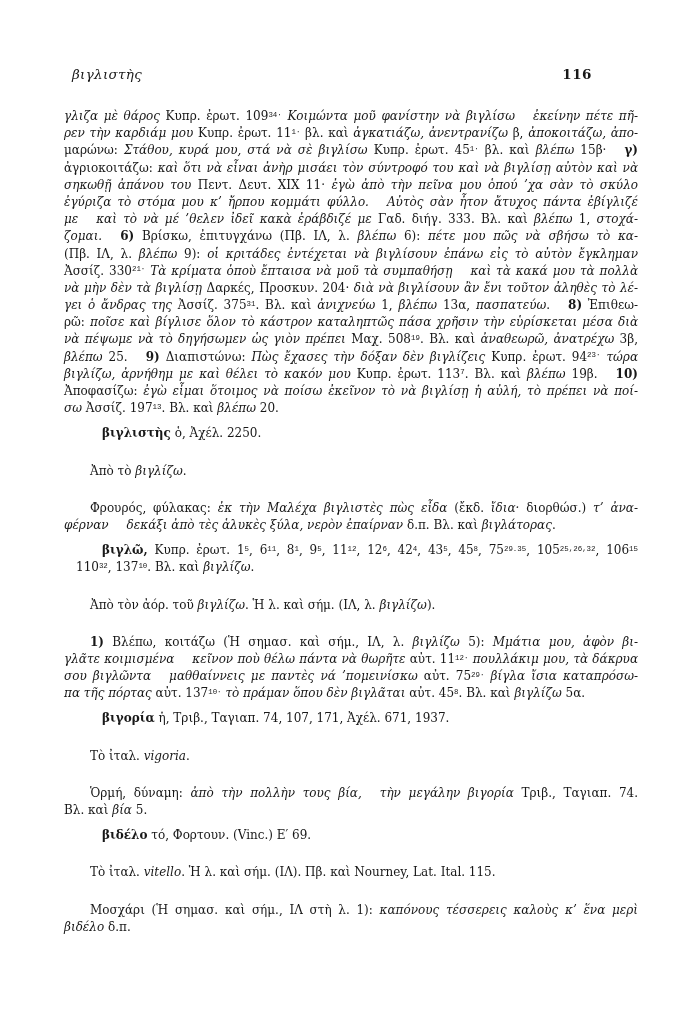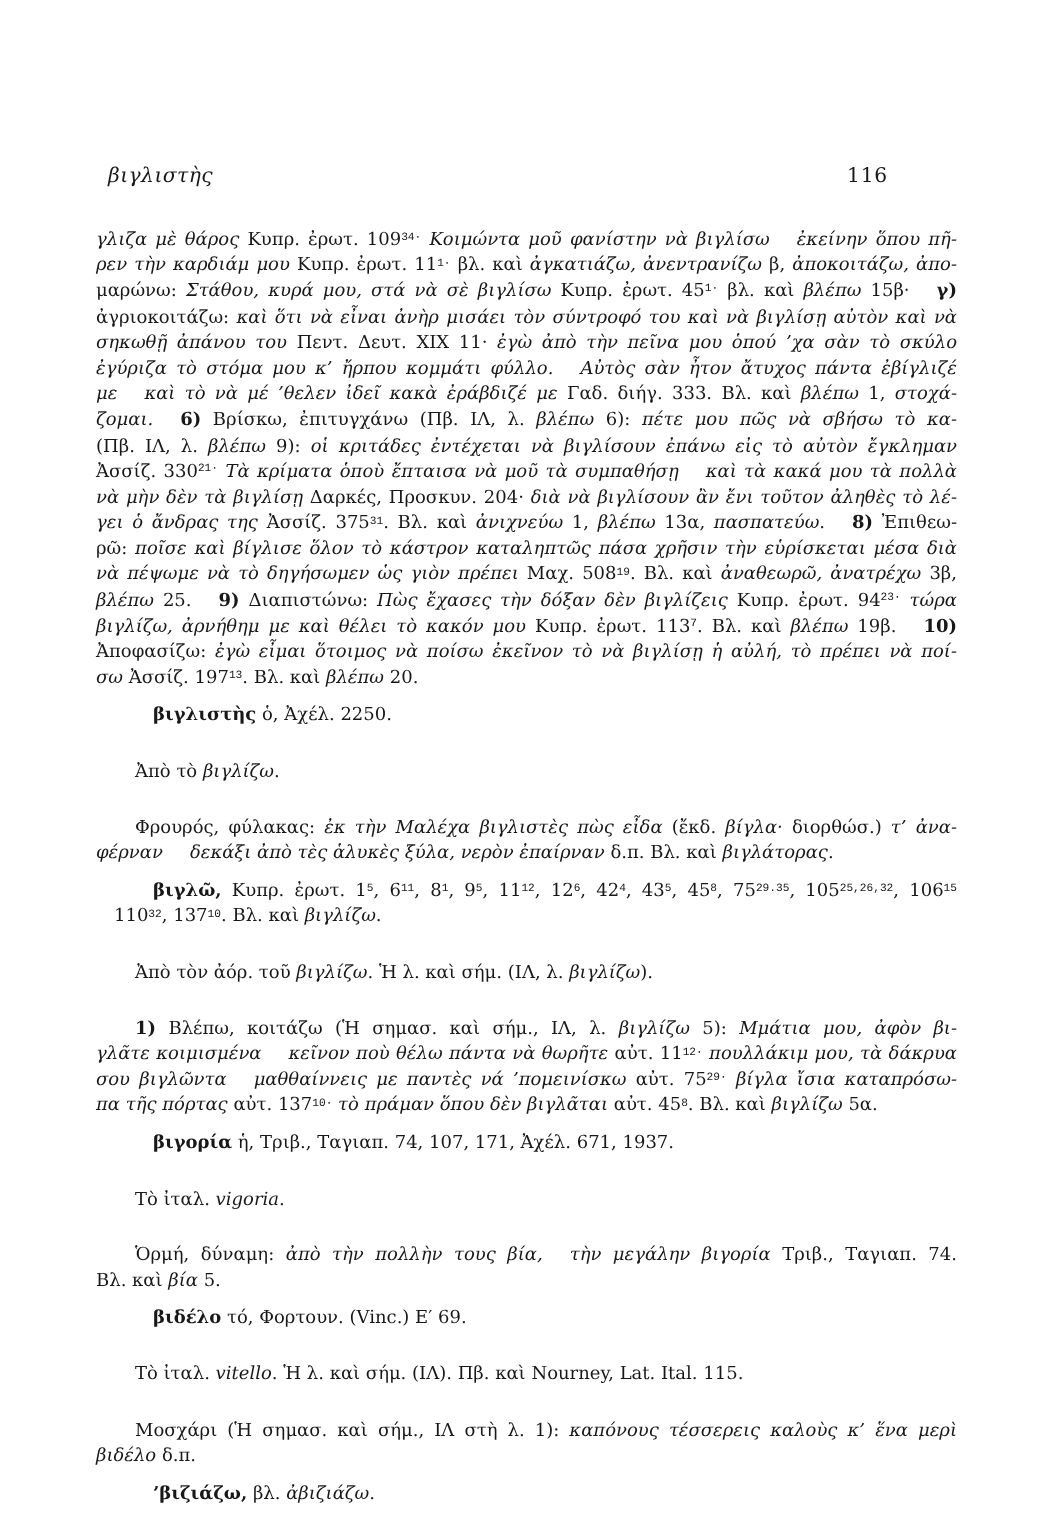--- a/index.html
+++ b/index.html
@@ -9,38 +9,38 @@
     font-family: "DejaVu Serif", "Liberation Serif", serif;
     color: #181818;
     -webkit-font-smoothing: antialiased;
   }
   .page {
     position: relative;
     width: 698px; height: 1024px;
     background: #ffffff;
     overflow: hidden;
     box-sizing: border-box;
-    padding: 108px 0 0 64px;
+    padding: 65px 0 0 64px;
   }
   .running-header {
     position: relative;
     width: 574px;
     height: 18px;
     font-size: 13.5px;
     line-height: 18px;
   }
   .running-header .hw {
     font-style: italic;
     letter-spacing: 0.3px;
     padding-left: 8px;
   }
   .running-header .pn {
     position: absolute;
     right: 46px; top: 0;
-    font-weight: 400;
+    font-weight: 700;
     font-style: normal;
     letter-spacing: 0.5px;
   }
   .textbody {
     margin-top: 25px;
     width: 574px;
     font-size: 12px;
     letter-spacing: 0;
   }
   .block { margin: 0; }
@@ -72,21 +72,21 @@
 </head>
 <body>
 
 <div class="page">
   <div class="running-header">
     <span class="hw">βιγλιστὴς</span>
     <span class="pn">116</span>
   </div>
   <div class="textbody" id="textbody">
       <div class="block">
-        <div class="line just"><i>γλιζα μὲ θάρος</i> Κυπρ. ἐρωτ. 109<sup>34·</sup> <i>Κοιμώντα μοῦ φανίστην νὰ βιγλίσω</i><span class="gap"></span><i>ἐκείνην ὅπου πῆ-</i></div>
+        <div class="line just"><i>γλιζα μὲ θάρος</i> Κυπρ. ἐρωτ. 109<sup>34·</sup> <i>Κοιμώντα μοῦ φανίστην νὰ βιγλίσω</i><span class="gap"></span><i>ἐκείνην πέτε πῆ-</i></div>
         <div class="line just"><i>ρεν τὴν καρδιάμ μου</i> Κυπρ. ἐρωτ. 11<sup>1·</sup> βλ. καὶ <i>ἀγκατιάζω, ἀνεντρανίζω</i> β, <i>ἀποκοιτάζω, ἀπο-</i></div>
         <div class="line just">μαρώνω: <i>Στάθου, κυρά μου, στά νὰ σὲ βιγλίσω</i> Κυπρ. ἐρωτ. 45<sup>1·</sup> βλ. καὶ <i>βλέπω</i> 15β·<span class="gap"></span><b>γ)</b></div>
         <div class="line just">ἀγριοκοιτάζω: <i>καὶ ὅτι νὰ εἶναι ἀνὴρ μισάει τὸν σύντροφό του καὶ νὰ βιγλίσῃ αὐτὸν καὶ νὰ</i></div>
         <div class="line just"><i>σηκωθῇ ἀπάνου του</i> Πεντ. Δευτ. XIX 11· <i>ἐγὼ ἀπὸ τὴν πεῖνα μου ὁπού ’χα σὰν τὸ σκύλο</i></div>
         <div class="line just"><i>ἐγύριζα τὸ στόμα μου κ’ ἤρπου κομμάτι φύλλο.</i><span class="gap"></span><i>Αὐτὸς σὰν ἦτον ἄτυχος πάντα ἐβίγλιζέ</i></div>
         <div class="line just"><i>με</i><span class="gap"></span><i>καὶ τὸ νὰ μέ ’θελεν ἰδεῖ κακὰ ἐράβδιζέ με</i> Γαδ. διήγ. 333. Βλ. καὶ <i>βλέπω</i> 1, <i>στοχά-</i></div>
         <div class="line just"><i>ζομαι.</i><span class="gap"></span><b>6)</b> Βρίσκω, ἐπιτυγχάνω (Πβ. ΙΛ, λ. <i>βλέπω</i> 6): <i>πέτε μου πῶς νὰ σβήσω τὸ κα-</i></div>
         <div class="line just">(Πβ. ΙΛ, λ. <i>βλέπω</i> 9): <i>οἱ κριτάδες ἐντέχεται νὰ βιγλίσουν ἐπάνω εἰς τὸ αὐτὸν ἔγκλημαν</i></div>
         <div class="line just">Ἀσσίζ. 330<sup>21·</sup> <i>Τὰ κρίματα ὁποὺ ἔπταισα νὰ μοῦ τὰ συμπαθήσῃ</i><span class="gap"></span><i>καὶ τὰ κακά μου τὰ πολλὰ</i></div>
         <div class="line just"><i>νὰ μὴν δὲν τὰ βιγλίσῃ</i> Δαρκές, Προσκυν. 204· <i>διὰ νὰ βιγλίσουν ἂν ἔνι τοῦτον ἀληθὲς τὸ λέ-</i></div>
@@ -98,21 +98,21 @@
         <div class="line just">Ἀποφασίζω: <i>ἐγὼ εἶμαι ὅτοιμος νὰ ποίσω ἐκεῖνον τὸ νὰ βιγλίσῃ ἡ αὐλή, τὸ πρέπει νὰ ποί-</i></div>
         <div class="line"><i>σω</i> Ἀσσίζ. 197<sup>13</sup>. Βλ. καὶ <i>βλέπω</i> 20.</div>
       </div>
       <div class="block m-entry">
         <div class="line ind"><b>βιγλιστὴς</b> ὁ, Ἀχέλ. 2250.</div>
       </div>
       <div class="block m-sub">
         <div class="line ind">Ἀπὸ τὸ <i>βιγλίζω</i>.</div>
       </div>
       <div class="block m-sub">
-        <div class="line ind just">Φρουρός, φύλακας: <i>ἐκ τὴν Μαλέχα βιγλιστὲς πὼς εἶδα</i> (ἔκδ. <i>βίγλα·</i> διορθώσ.) <i>τ’ ἀνα-</i></div>
+        <div class="line ind just">Φρουρός, φύλακας: <i>ἐκ τὴν Μαλέχα βιγλιστὲς πὼς εἶδα</i> (ἔκδ. <i>ἴδια·</i> διορθώσ.) <i>τ’ ἀνα-</i></div>
         <div class="line"><i>φέρναν</i><span class="gap"></span><i>δεκάξι ἀπὸ τὲς ἁλυκὲς ξύλα, νερὸν ἐπαίρναν</i> δ.π. Βλ. καὶ <i>βιγλάτορας</i>.</div>
       </div>
       <div class="block m-entry">
         <div class="line ind just"><b>βιγλῶ,</b> Κυπρ. ἐρωτ. 1<sup>5</sup>, 6<sup>11</sup>, 8<sup>1</sup>, 9<sup>5</sup>, 11<sup>12</sup>, 12<sup>6</sup>, 42<sup>4</sup>, 43<sup>5</sup>, 45<sup>8</sup>, 75<sup>29.35</sup>, 105<sup>25,26,32</sup>, 106<sup>15</sup></div>
         <div class="line">110<sup>32</sup>, 137<sup>10</sup>. Βλ. καὶ <i>βιγλίζω</i>.</div>
       </div>
       <div class="block m-sub">
         <div class="line ind">Ἀπὸ τὸν ἀόρ. τοῦ <i>βιγλίζω</i>. Ἡ λ. καὶ σήμ. (ΙΛ, λ. <i>βιγλίζω</i>).</div>
       </div>
       <div class="block m-sub">
@@ -134,17 +134,14 @@
       <div class="block m-entry">
         <div class="line ind"><b>βιδέλο</b> τό, Φορτουν. (Vinc.) Ε′ 69.</div>
       </div>
       <div class="block m-sub">
         <div class="line ind">Τὸ ἰταλ. <i>vitello</i>. Ἡ λ. καὶ σήμ. (ΙΛ). Πβ. καὶ Nourney, Lat. Ital. 115.</div>
       </div>
       <div class="block m-sub">
         <div class="line ind just">Μοσχάρι (Ἡ σημασ. καὶ σήμ., ΙΛ στὴ λ. 1): <i>καπόνους τέσσερεις καλοὺς κ’ ἕνα μερὶ</i></div>
         <div class="line"><i>βιδέλο</i> δ.π.</div>
       </div>
-      <div class="block m-entry">
-        <div class="line ind"><b>’βιζιάζω,</b> βλ. <i>ἀβιζιάζω</i>.</div>
-      </div>
     </div>
 </div>
 
 </body></html>

